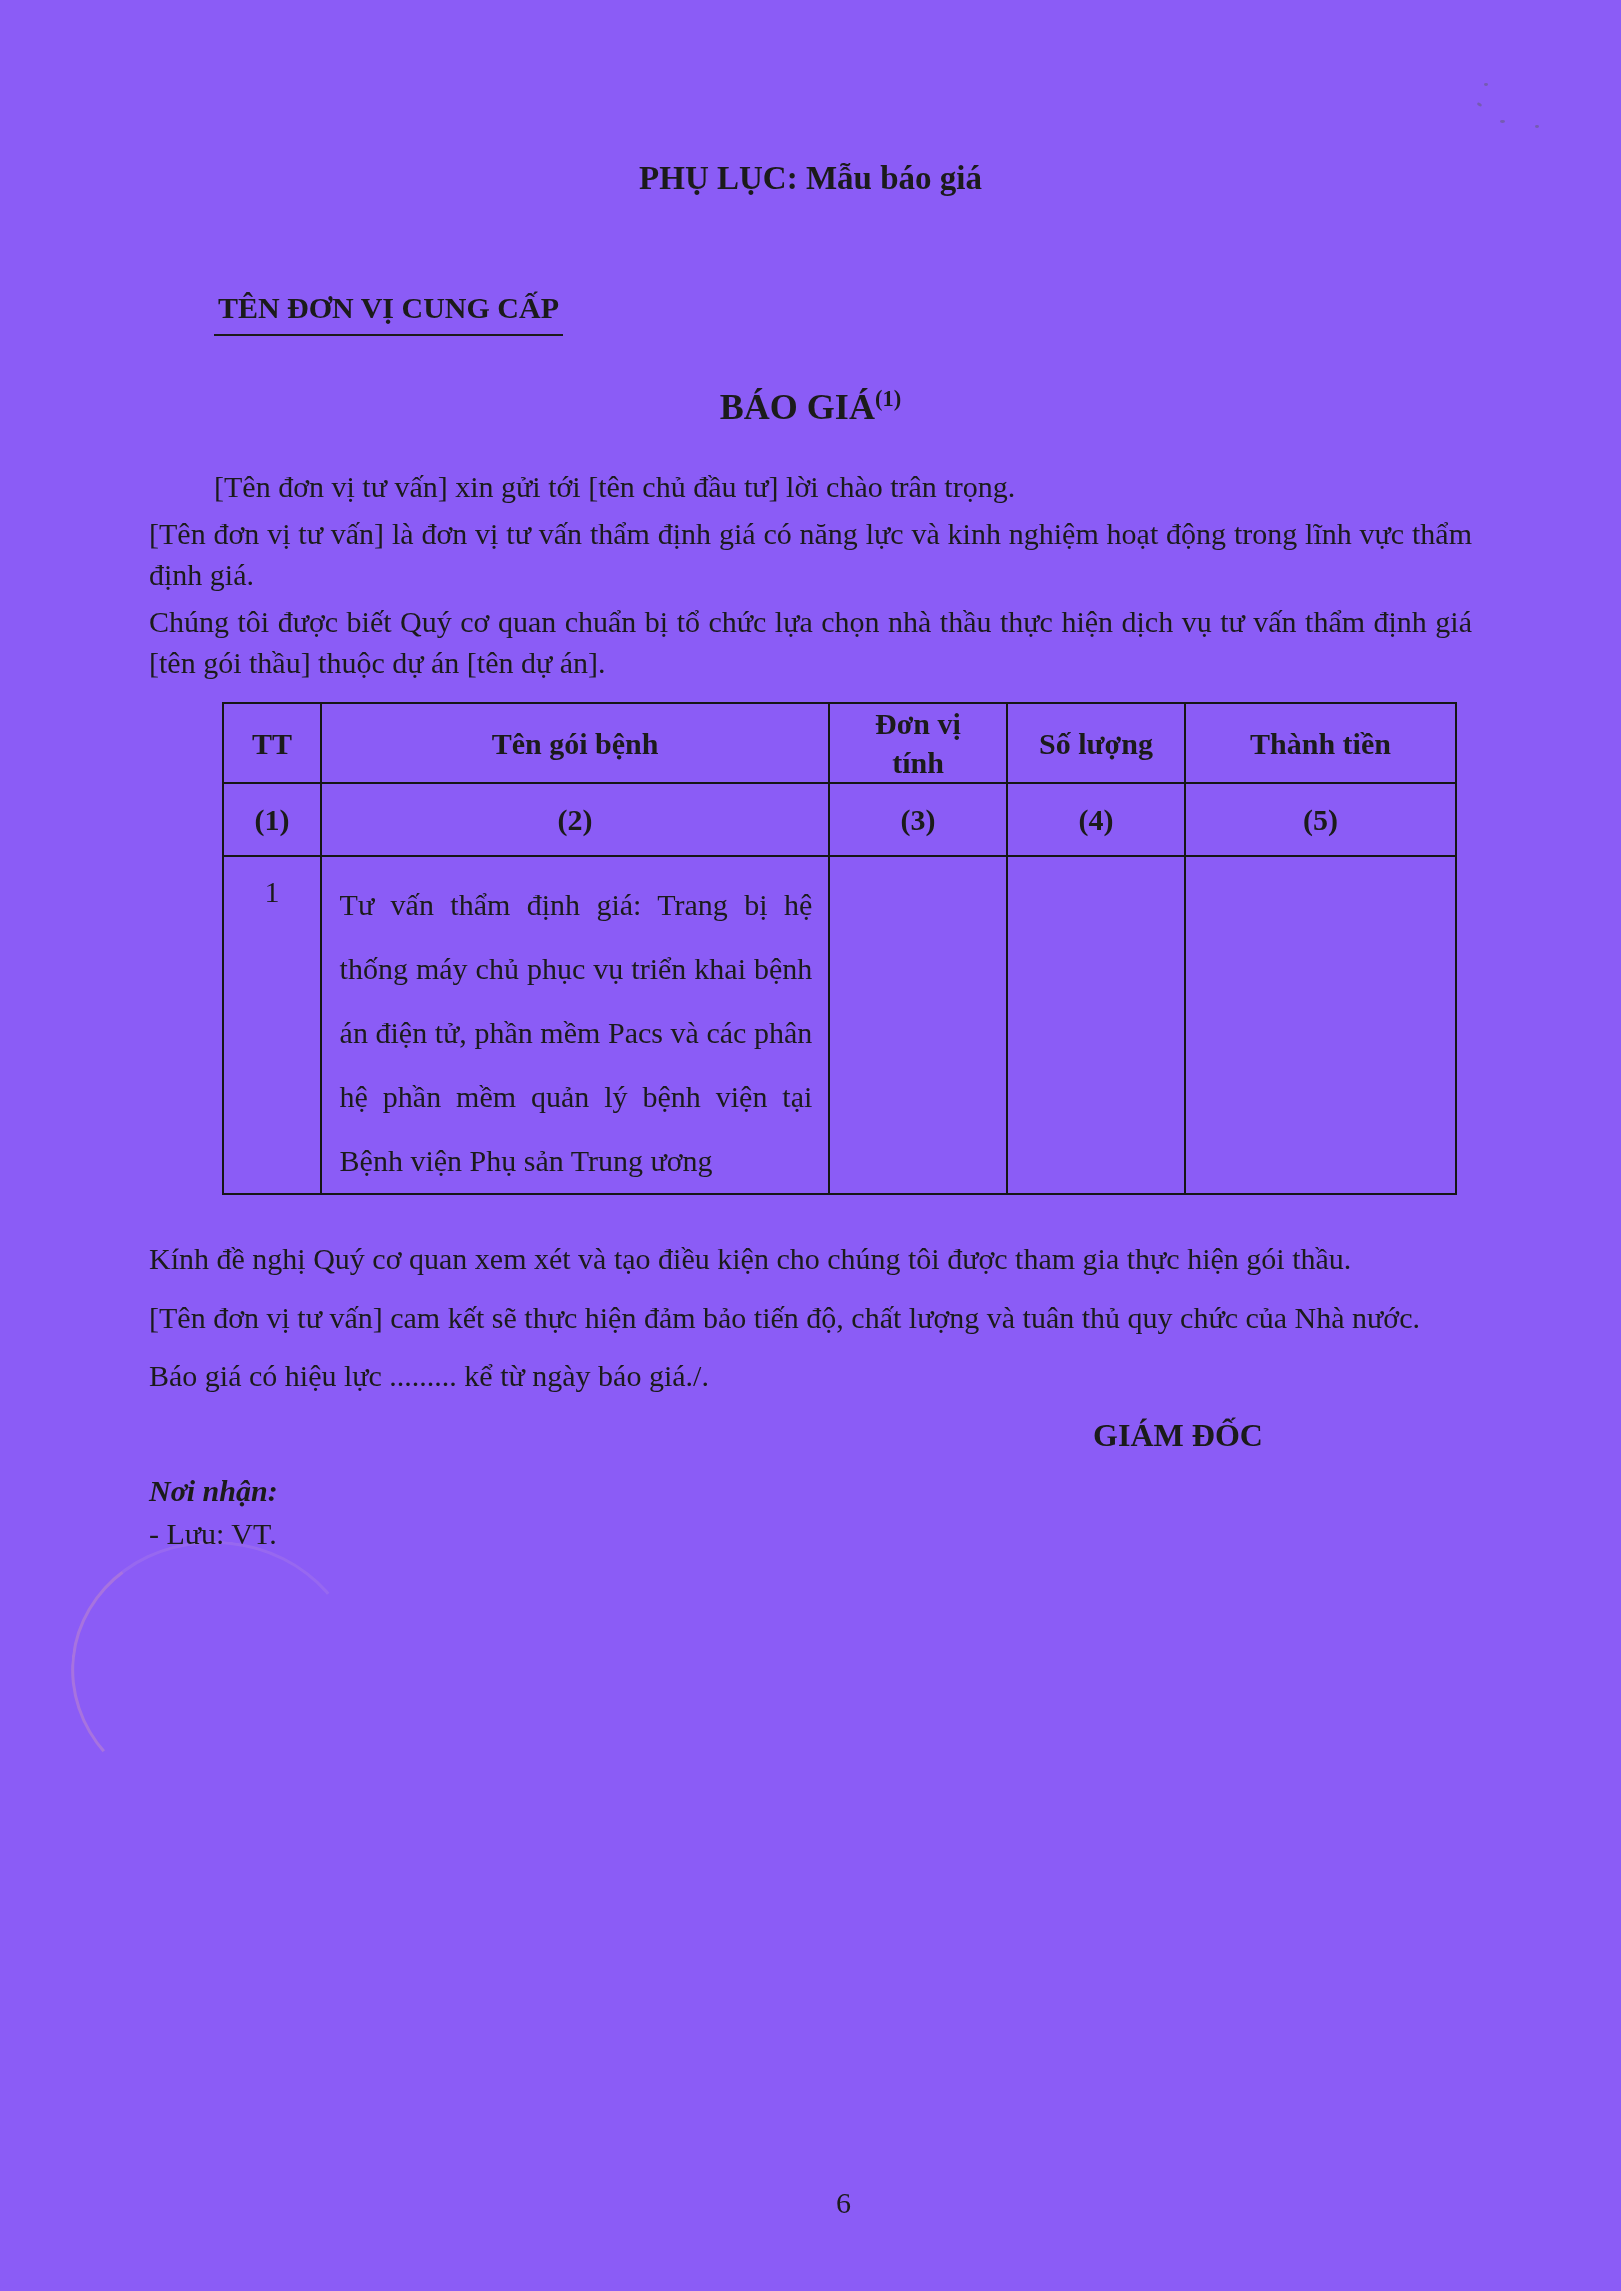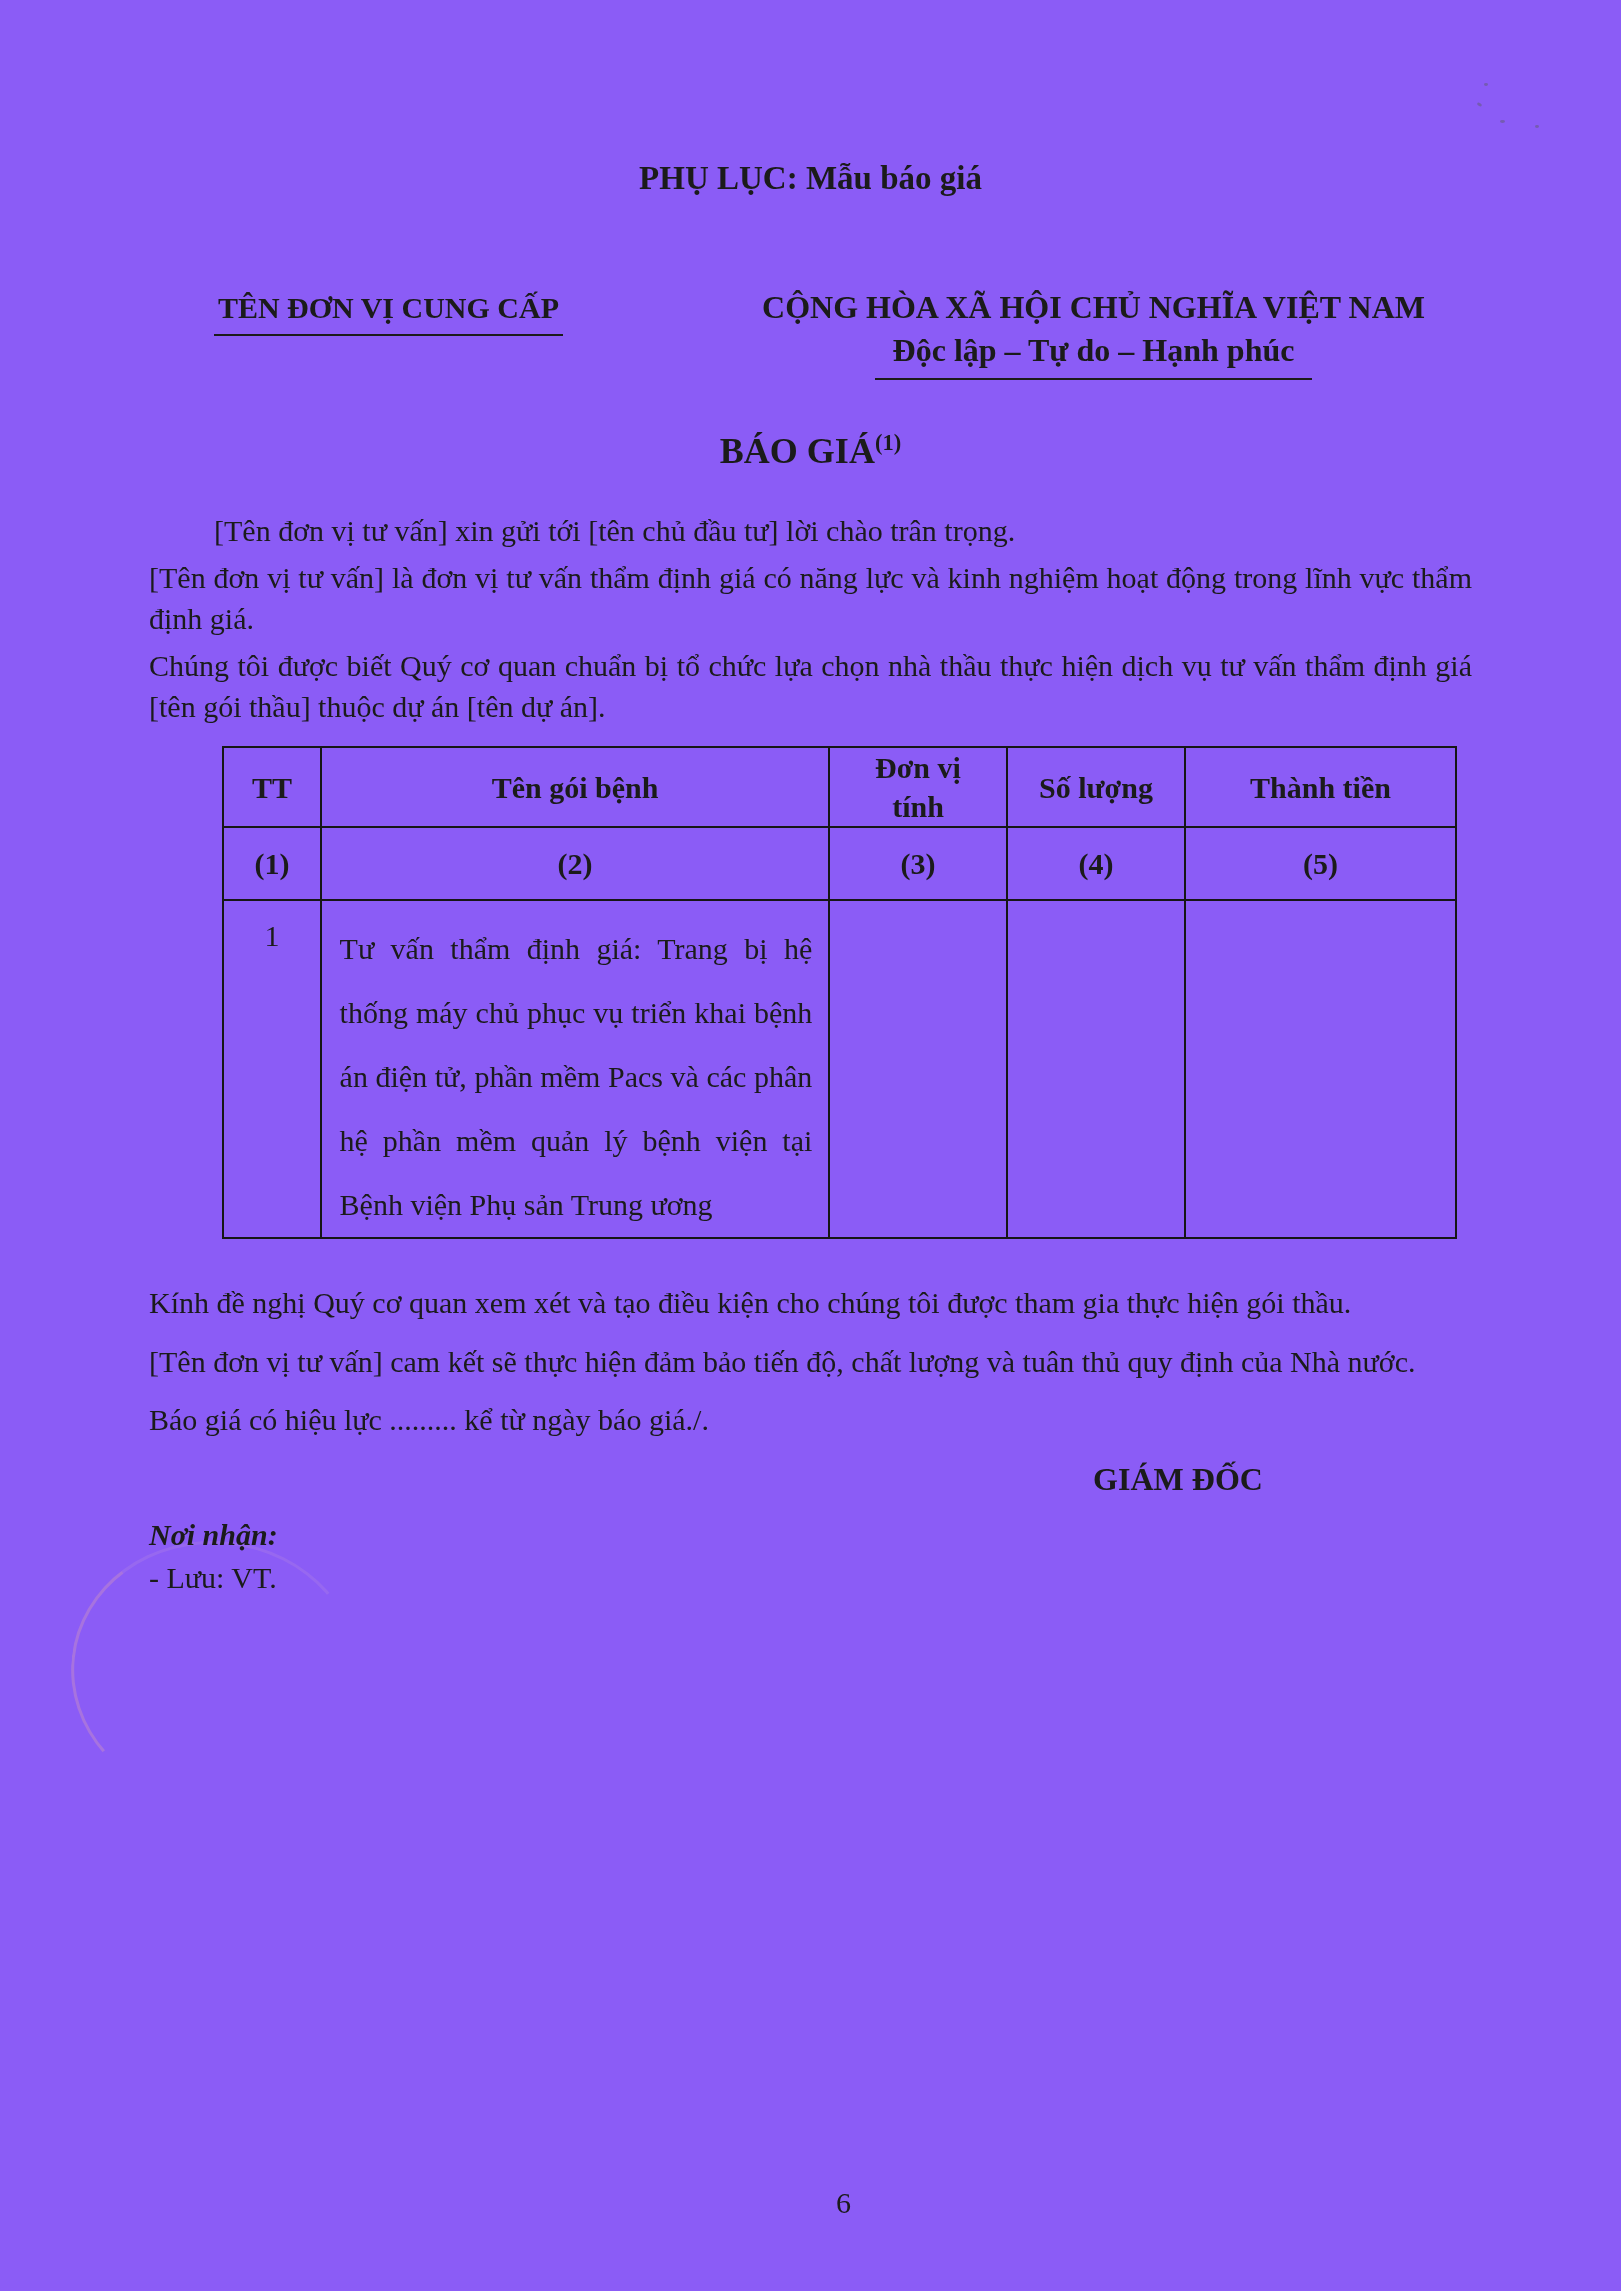--- a/index.html
+++ b/index.html
@@ -185,26 +185,20 @@
   <span class="speck s4"></span>
   <div class="stamp-arc"></div>
 
   <div class="content">
 
     <div class="appendix-title">PHỤ LỤC: Mẫu báo giá</div>
 
     <div class="header-row">
       <div class="supplier">
         <span class="u">TÊN ĐƠN VỊ CUNG CẤP</span>
-      </div>
-      <div class="national">
-        <div class="republic">CỘNG HÒA XÃ HỘI CHỦ NGHĨA VIỆT NAM</div>
-        <div>
-          <span class="motto">Độc lập – Tự do – Hạnh phúc</span>
-        </div>
       </div>
     </div>
 
 
     <div class="doc-title">
       <span>BÁO GIÁ</span><sup>(1)</sup>
     </div>
 
 
     <div class="body-block">
@@ -241,21 +235,21 @@
           <td class="name-cell">Tư vấn thẩm định giá: Trang bị hệ thống máy chủ phục vụ triển khai bệnh án điện tử, phần mềm Pacs và các phân hệ phần mềm quản lý bệnh viện tại Bệnh viện Phụ sản Trung ương</td>
           <td></td>
           <td></td>
           <td></td>
         </tr>
       </tbody>
     </table>
 
     <div class="closing-block">
       <p>Kính đề nghị Quý cơ quan xem xét và tạo điều kiện cho chúng tôi được tham gia thực hiện gói thầu.</p>
-      <p>[Tên đơn vị tư vấn] cam kết sẽ thực hiện đảm bảo tiến độ, chất lượng và tuân thủ quy định của Nhà nước.</p>
+      <p>[Tên đơn vị tư vấn] cam kết sẽ thực hiện đảm bảo tiến độ, chất lượng và tuân thủ quy chức của Nhà nước.</p>
       <p>Báo giá có hiệu lực ......... kể từ ngày báo giá./.</p>
     </div>
 
     <div class="signature">GIÁM ĐỐC</div>
 
     <div class="recipients">
       <div class="label">Nơi nhận:</div>
       <div>- Lưu: VT.</div>
     </div>
 

